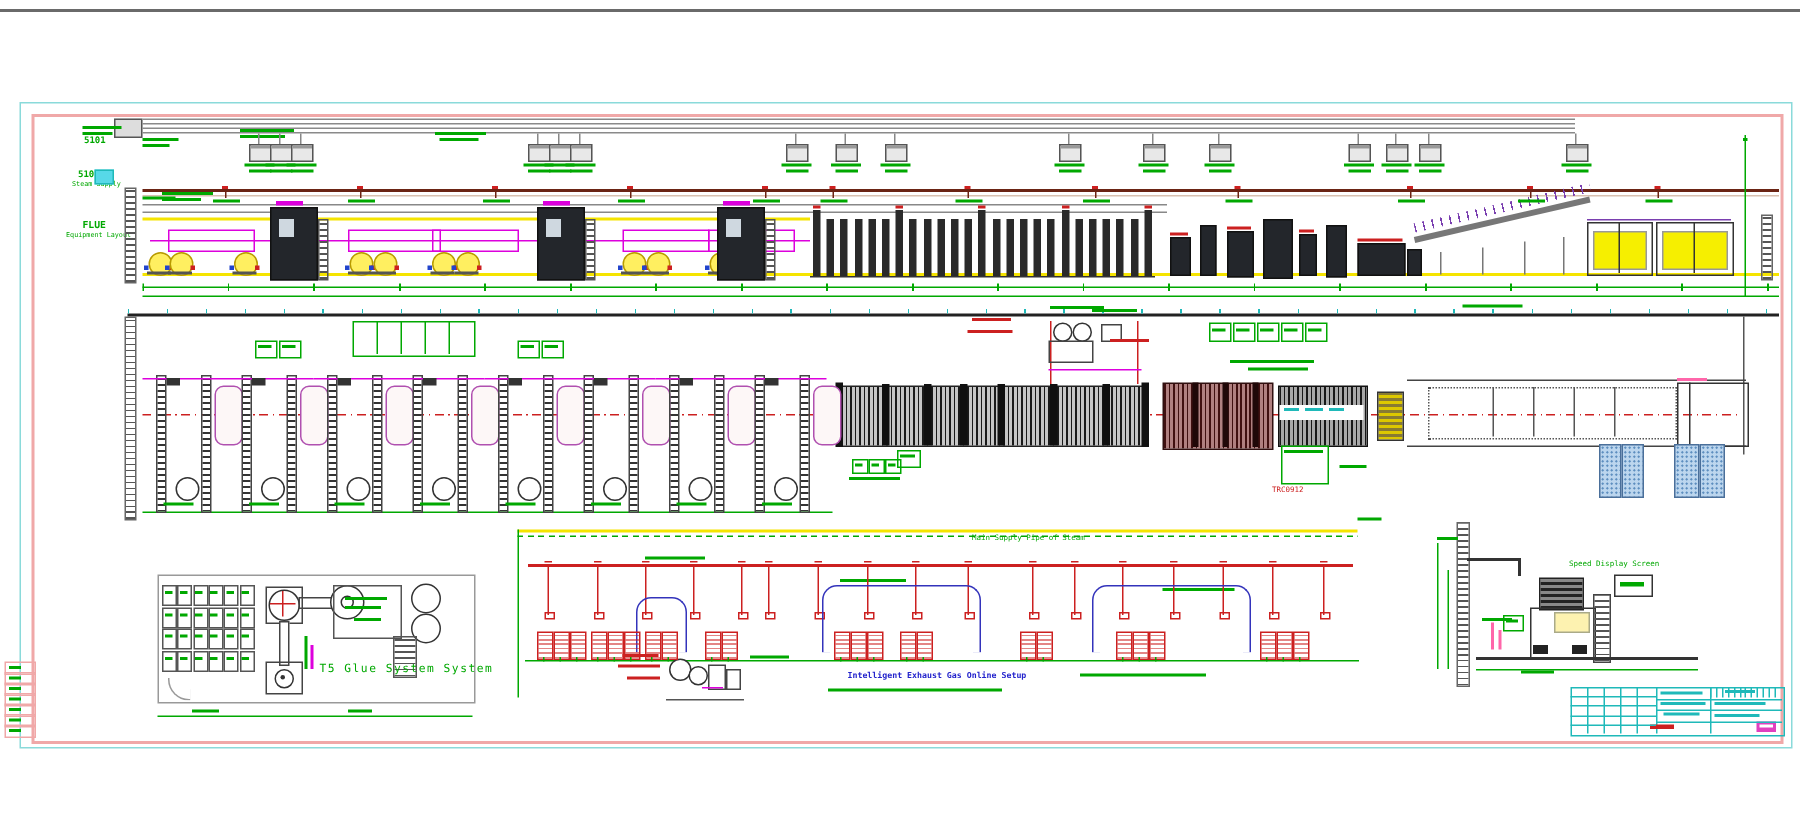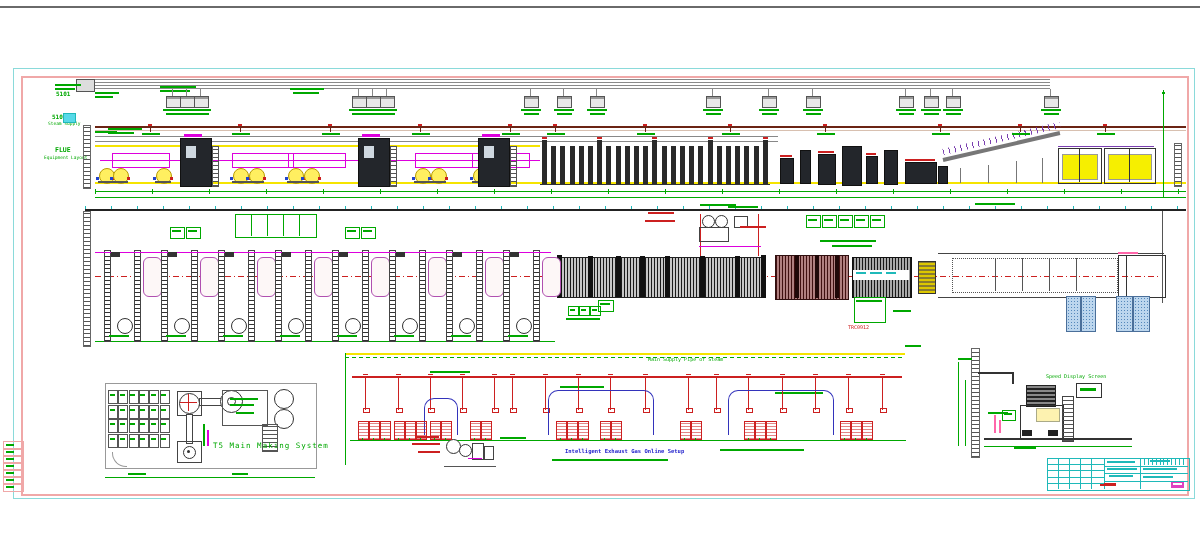--- a/index.html
+++ b/index.html
@@ -111,21 +111,21 @@
   <div class="abs" style="left:187px;top:450px;width:3px;height:3px;background:#333;border-radius:50%;"></div>
   <div class="abs" style="left:199px;top:398px;width:22px;height:6px;border:1px solid #444;"></div>
   <div class="abs circ" style="left:220px;top:390px;width:21px;height:21px;"></div>
   <div class="abs circ" style="left:227px;top:397px;width:7px;height:7px;"></div>
   <div class="abs" style="left:222px;top:390px;width:44px;height:34px;border:1px solid #555;"></div>
   <div class="abs circ" style="left:274px;top:389px;width:18px;height:18px;"></div>
   <div class="abs circ" style="left:274px;top:409px;width:18px;height:18px;"></div>
   <div class="abs hatchH" style="left:262px;top:424px;width:14px;height:26px;border:1px solid #555;"></div>
   <div class="abs" style="left:203px;top:424px;width:2px;height:22px;background:#00a800;"></div>
   <div class="abs" style="left:207px;top:430px;width:2px;height:16px;background:#dd00dd;"></div>
-  <div class="t" style="left:213px;top:442px;font-size:7.5px;letter-spacing:1px;color:#00a800;">T5 Main Making System</div>
+  <div class="t" style="left:213px;top:442px;font-size:7.5px;letter-spacing:1px;color:#00a800;">T5 Glue System System</div>
 
   <div class="abs" style="left:345px;top:353px;width:560px;height:2px;background:#f5e400;"></div>
   <div class="abs" style="left:345px;top:357px;width:560px;height:1px;background:repeating-linear-gradient(90deg,#00a800 0 4px,transparent 4px 7px);"></div>
   <div class="abs" style="left:345px;top:353px;width:1px;height:112px;background:#00a800;"></div>
   <div class="abs" style="left:352px;top:376px;width:550px;height:1.5px;background:#cc2020;"></div>
   <div class="abs" style="left:350px;top:440px;width:556px;height:1px;background:#00a800;"></div>
   <div class="t" style="left:648px;top:357px;font-size:5px;color:#00a800;">Main Supply Pipe of Steam</div>
   <div class="t" style="left:565px;top:448px;font-size:5.5px;font-weight:bold;color:#2222cc;">Intelligent Exhaust Gas Online Setup</div>
 
   <div class="abs circ" style="left:446px;top:439px;width:13px;height:13px;"></div>

